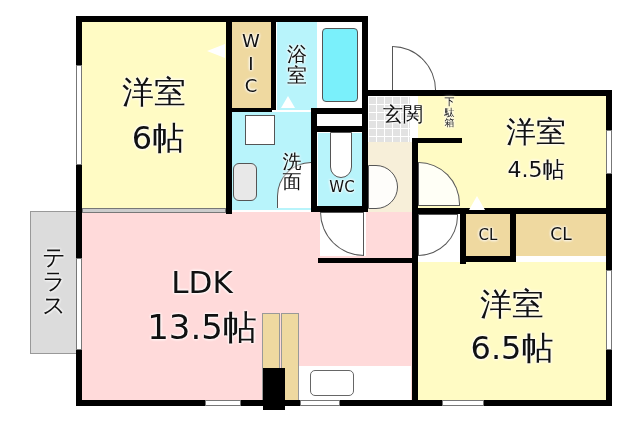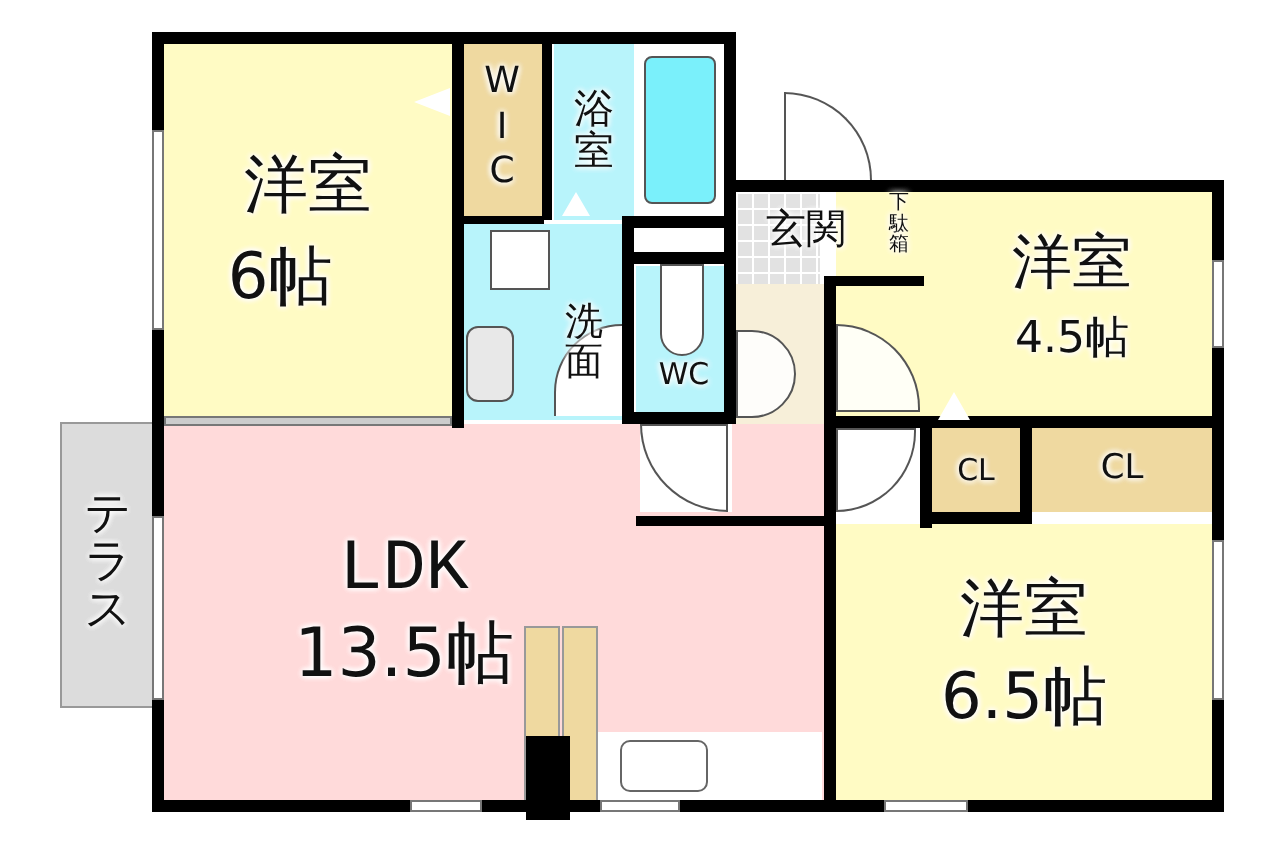--- a/index.html
+++ b/index.html
@@ -79,33 +79,33 @@
 <div class="door-arc" style="left:418px;top:162px;width:42px;height:44px;border-radius:0 42px 0 0;"></div>
 <div class="door-arc" style="left:418px;top:214px;width:40px;height:42px;border-radius:0 0 40px 0;"></div>
 <div class="door-arc" style="left:320px;top:212px;width:44px;height:44px;border-radius:0 0 0 44px;"></div>
 <div class="door-arc" style="left:277px;top:162px;width:34px;height:46px;border-radius:34px 0 0 0;border-right:none;border-bottom:none;background:#fff;"></div>
 
 <div class="tri" style="left:207px;top:44px;border-top:7px solid transparent;border-bottom:7px solid transparent;border-right:18px solid #fff;"></div>
 <div class="tri" style="left:281px;top:96px;border-left:7px solid transparent;border-right:7px solid transparent;border-bottom:12px solid #fff;"></div>
 <div class="tri" style="left:469px;top:196px;border-left:8px solid transparent;border-right:8px solid transparent;border-bottom:14px solid #fff;"></div>
 
 <div class="label" style="left:82px;top:76px;width:144px;font-size:32px;">洋室</div>
-<div class="label" style="left:68px;top:122px;width:144px;font-size:32px;">6帖</div>
+<div class="label" style="left:86px;top:122px;width:144px;font-size:32px;">6帖</div>
 <div class="label" style="left:231px;top:30px;width:40px;font-size:18px;line-height:1.25;">W
 I
 C</div>
 <div class="label" style="left:277px;top:44px;width:40px;font-size:20px;">浴
 室</div>
 <div class="label" style="left:277px;top:152px;width:30px;font-size:19px;">洗
 面</div>
 <div class="label" style="left:318px;top:180px;width:48px;font-size:15px;">WC</div>
 <div class="label" style="left:368px;top:104px;width:70px;font-size:20px;">玄関</div>
 <div class="label" style="left:439px;top:97px;width:21px;font-size:10px;">下
 駄
 箱</div>
 <div class="label" style="left:466px;top:116px;width:140px;font-size:30px;">洋室</div>
 <div class="label" style="left:466px;top:158px;width:140px;font-size:22px;">4.5帖</div>
 <div class="label" style="left:466px;top:228px;width:44px;font-size:15px;">CL</div>
 <div class="label" style="left:516px;top:226px;width:90px;font-size:17px;">CL</div>
-<div class="label" style="left:82px;top:266px;width:240px;font-size:36px;font-family:Liberation Mono, monospace;">LDK</div>
+<div class="label" style="left:82px;top:266px;width:240px;font-size:31px;">LDK</div>
 <div class="label" style="left:82px;top:310px;width:240px;font-size:34px;">13.5帖</div>
 <div class="label" style="left:418px;top:288px;width:188px;font-size:32px;">洋室</div>
 <div class="label" style="left:418px;top:332px;width:188px;font-size:32px;">6.5帖</div>
 
 </body></html>

